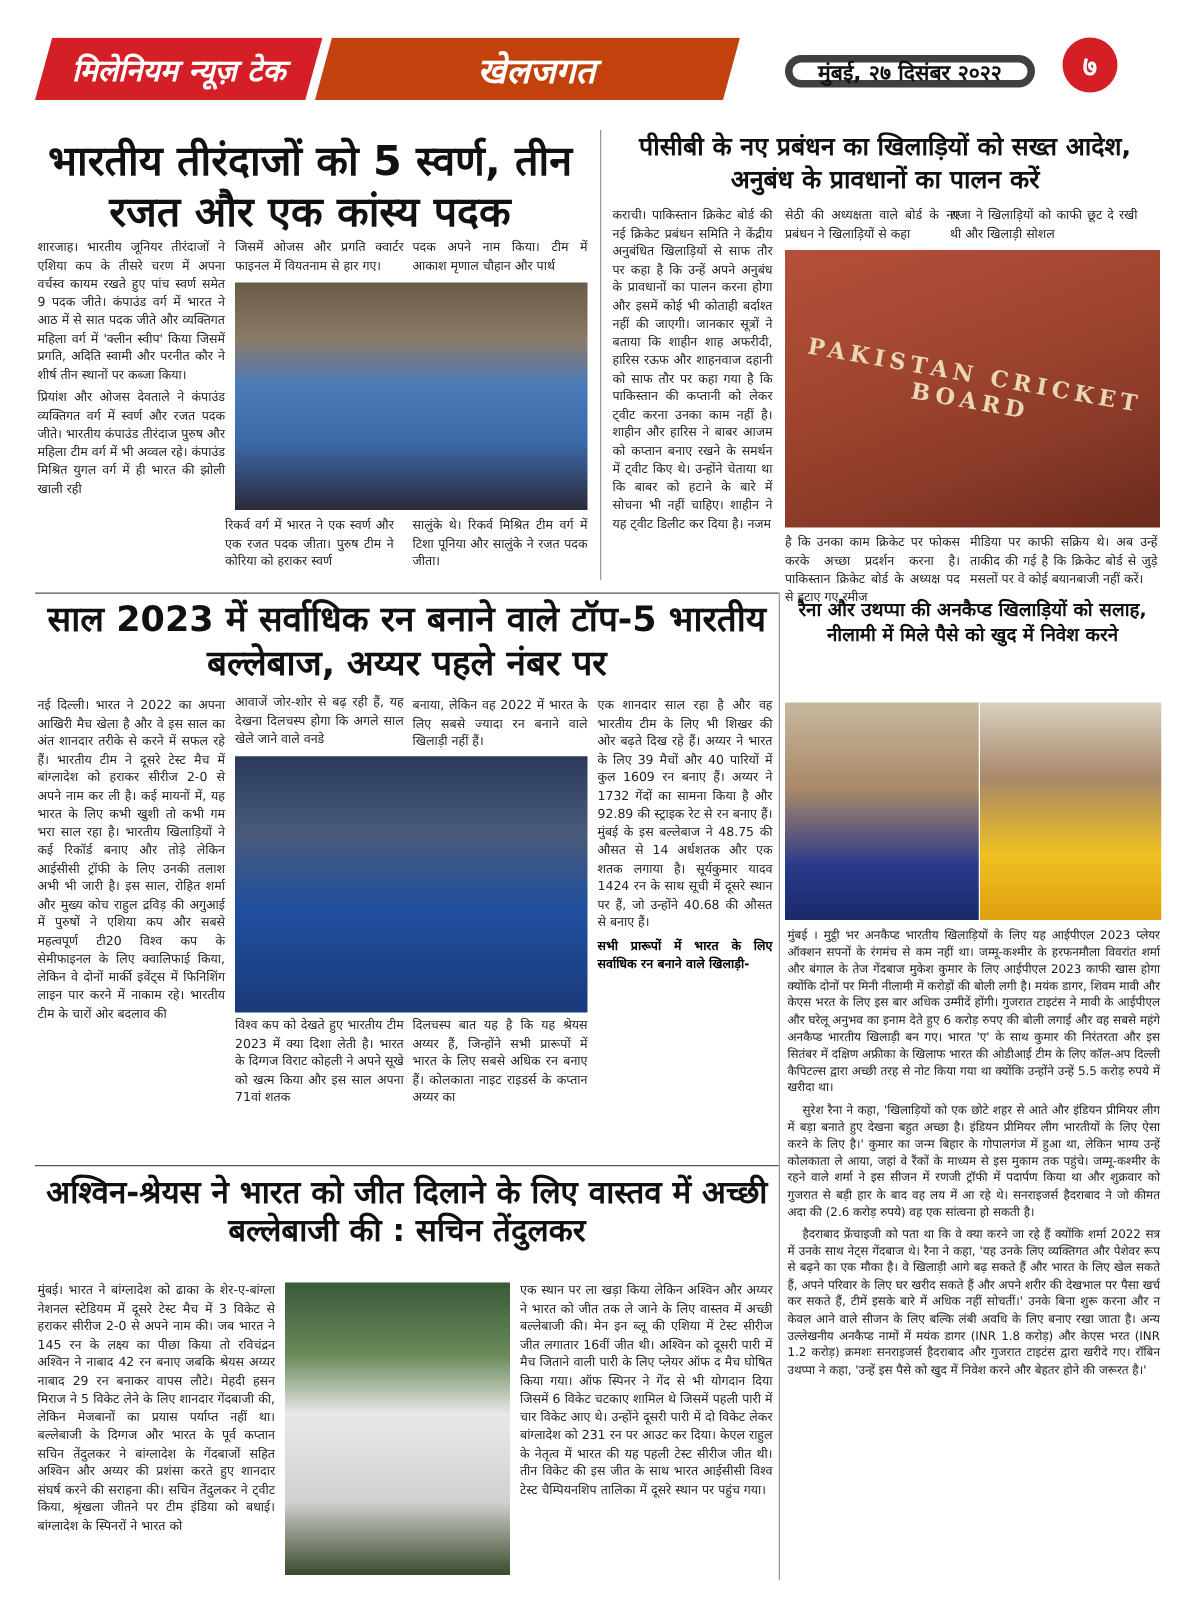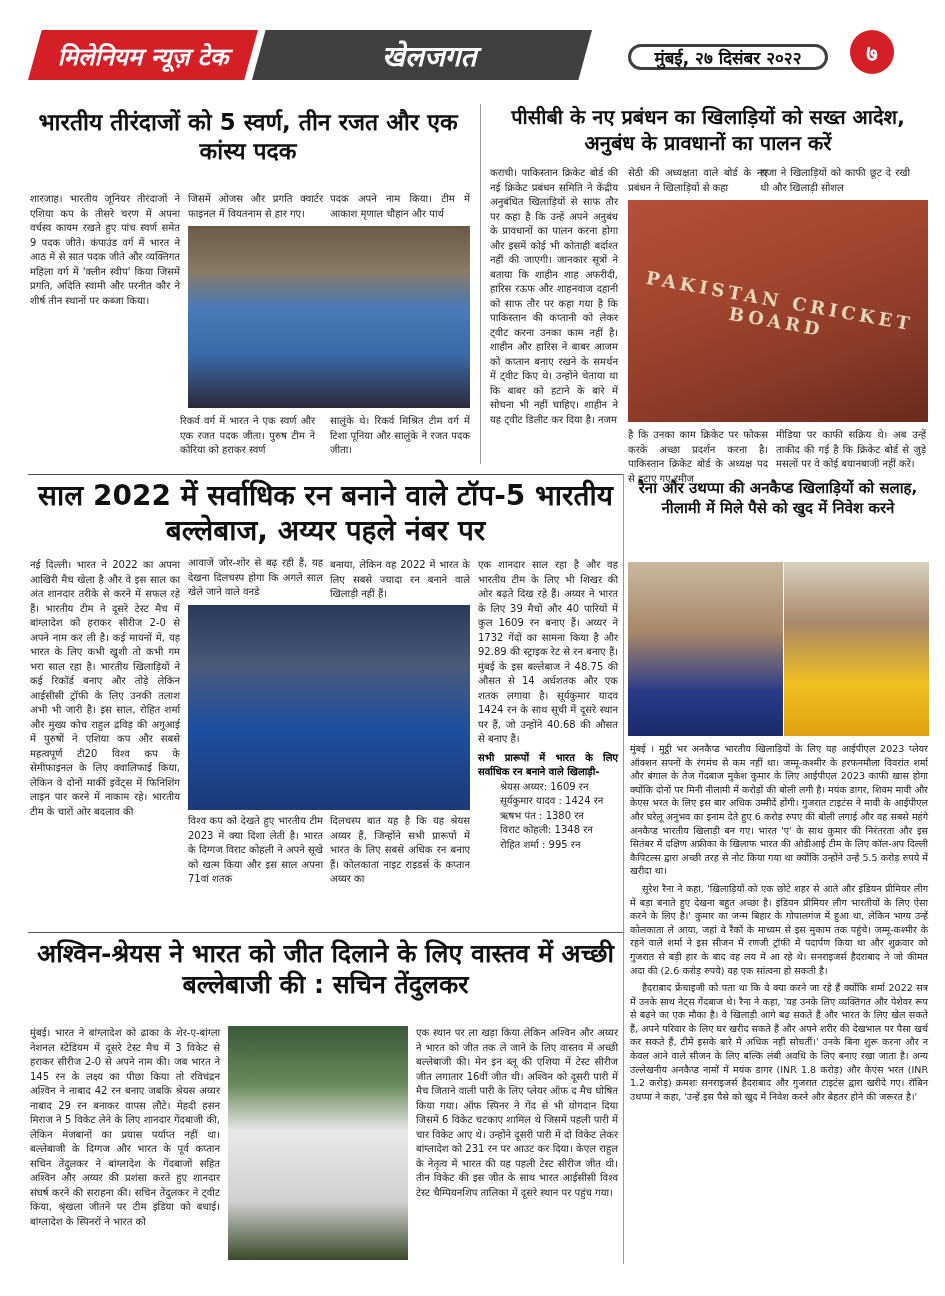--- a/index.html
+++ b/index.html
@@ -1,41 +1,42 @@
 <!DOCTYPE html>
 <html><head>
 <meta charset="utf-8">
 <style>
 *{box-sizing:border-box;margin:0;padding:0}
 body{width:945px;height:1296px;background:#fff;font-family:"DejaVu Sans",sans-serif;color:#111;position:relative;overflow:hidden}
 .abs{position:absolute}
 .masthead{left:0;top:0;width:917px;height:100px}
 .mh-brand{position:absolute;left:28px;top:30px;width:230px;height:50px;background:#d41f26;color:#fff;font-weight:bold;font-size:24px;display:flex;align-items:center;justify-content:center;clip-path:polygon(6% 0,100% 0,94% 100%,0 100%);font-style:italic}
-.mh-section{position:absolute;left:252px;top:30px;width:340px;height:50px;background:#404040;color:#fff;font-weight:bold;font-size:28px;display:flex;align-items:center;padding-left:130px;clip-path:polygon(4% 0,100% 0,96% 100%,0 100%);font-style:italic}
-.mh-date{position:absolute;left:628px;top:44px;width:200px;height:26px;font-size:17px;font-weight:bold;border:3px solid #404040;border-radius:13px;display:flex;align-items:center;justify-content:center}
+.mh-section{position:absolute;left:252px;top:30px;width:340px;height:50px;background:#c2410c;color:#fff;font-weight:bold;font-size:28px;display:flex;align-items:center;padding-left:130px;clip-path:polygon(4% 0,100% 0,96% 100%,0 100%);font-style:italic}
+.mh-date{position:absolute;left:628px;top:44px;width:200px;height:26px;font-size:17px;font-weight:bold;border:6px solid #404040;border-radius:13px;display:flex;align-items:center;justify-content:center}
 .mh-page{position:absolute;left:850px;top:30px;width:44px;height:44px;border-radius:50%;background:#d41f26;color:#fff;font-size:22px;font-weight:bold;display:flex;align-items:center;justify-content:center}
 .headline{font-weight:bold;text-align:center;line-height:1.25}
 .col{font-size:10px;line-height:14.5px;text-align:justify;color:#222}
 .photo{overflow:hidden}
 .rule{background:#555}
 .vrule{width:1px;background:#999}
 </style>
 </head>
 <body>
 
 <div class="abs masthead">
   <div class="mh-brand">मिलेनियम न्यूज़ टेक</div>
   <div class="mh-section">खेलजगत</div>
   <div class="mh-date">मुंबई, २७ दिसंबर २०२२</div>
   <div class="mh-page">७</div>
 </div>
 
-<div class="abs headline" style="left:28px;top:108px;width:440px;font-size:23px">भारतीय तीरंदाजों को 5 स्वर्ण, तीन रजत और एक कांस्य पदक</div>
+<div class="abs headline" style="left:28px;top:108px;width:440px;font-size:33px">भारतीय तीरंदाजों को 5 स्वर्ण, तीन रजत और एक कांस्य पदक</div>
 <div class="abs col" style="left:30px;top:192px;width:150px">
   <p>शारजाह। भारतीय जूनियर तीरंदाजों ने एशिया कप के तीसरे चरण में अपना वर्चस्व कायम रखते हुए पांच स्वर्ण समेत 9 पदक जीते। कंपाउंड वर्ग में भारत ने आठ में से सात पदक जीते और व्यक्तिगत महिला वर्ग में 'क्लीन स्वीप' किया जिसमें प्रगति, अदिति स्वामी और परनीत कौर ने शीर्ष तीन स्थानों पर कब्जा किया।</p>
+  <p style="margin-top:4px">प्रियांश और ओजस देवताले ने कंपाउंड व्यक्तिगत वर्ग में स्वर्ण और रजत पदक जीते। भारतीय कंपाउंड तीरंदाज पुरुष और महिला टीम वर्ग में भी अव्वल रहे। कंपाउंड मिश्रित युगल वर्ग में ही भारत की झोली खाली रही</p>
 </div>
 <div class="abs col" style="left:188px;top:192px;width:135px">जिसमें ओजस और प्रगति क्वार्टर फाइनल में वियतनाम से हार गए।</div>
 <div class="abs col" style="left:330px;top:192px;width:140px">पदक अपने नाम किया। टीम में आकाश मृणाल चौहान और पार्थ</div>
 <div class="abs photo" style="left:188px;top:226px;width:282px;height:182px;background:linear-gradient(180deg,#6a5a48 0%,#8a7a68 25%,#4a7ab8 45%,#3b6aa8 70%,#2a2a3a 100%)"></div>
 <div class="abs col" style="left:180px;top:414px;width:135px">रिकर्व वर्ग में भारत ने एक स्वर्ण और एक रजत पदक जीता। पुरुष टीम ने कोरिया को हराकर स्वर्ण</div>
 <div class="abs col" style="left:330px;top:414px;width:140px">सालुंके थे। रिकर्व मिश्रित टीम वर्ग में टिशा पूनिया और सालुंके ने रजत पदक जीता।</div>
 
 <div class="abs vrule" style="left:480px;top:104px;height:360px"></div>
 
 <div class="abs headline" style="left:488px;top:104px;width:440px;font-size:20px;line-height:1.3">पीसीबी के नए प्रबंधन का खिलाड़ियों को सख्त आदेश, अनुबंध के प्रावधानों का पालन करें</div>
@@ -43,37 +44,30 @@
 <div class="abs col" style="left:628px;top:166px;width:140px">सेठी की अध्यक्षता वाले बोर्ड के नए प्रबंधन ने खिलाड़ियों से कहा</div>
 <div class="abs col" style="left:760px;top:166px;width:150px">राजा ने खिलाड़ियों को काफी छूट दे रखी थी और खिलाड़ी सोशल</div>
 <div class="abs photo" style="left:628px;top:200px;width:300px;height:222px;background:linear-gradient(160deg,#b5503a 0%,#a0452f 40%,#8a3a28 70%,#6a2a1c 100%);display:flex;align-items:center;justify-content:center">
   <span style="color:#e8d8b8;font-family:'DejaVu Serif',serif;font-size:18px;font-weight:bold;letter-spacing:4px;text-align:center;transform:rotate(10deg)">PAKISTAN CRICKET BOARD</span>
 </div>
 <div class="abs col" style="left:628px;top:428px;width:140px">है कि उनका काम क्रिकेट पर फोकस करके अच्छा प्रदर्शन करना है। पाकिस्तान क्रिकेट बोर्ड के अध्यक्ष पद से हटाए गए रमीज</div>
 <div class="abs col" style="left:776px;top:428px;width:150px">मीडिया पर काफी सक्रिय थे। अब उन्हें ताकीद की गई है कि क्रिकेट बोर्ड से जुड़े मसलों पर वे कोई बयानबाजी नहीं करें।</div>
 
 <div class="abs rule" style="left:28px;top:474px;width:595px;height:1px"></div>
 
-<div class="abs headline" style="left:28px;top:478px;width:595px;font-size:28px">साल 2022 में सर्वाधिक रन बनाने वाले टॉप-5 भारतीय बल्लेबाज, अय्यर पहले नंबर पर</div>
+<div class="abs headline" style="left:28px;top:478px;width:595px;font-size:28px">साल 2023 में सर्वाधिक रन बनाने वाले टॉप-5 भारतीय बल्लेबाज, अय्यर पहले नंबर पर</div>
 <div class="abs col" style="left:30px;top:558px;width:150px">नई दिल्ली। भारत ने 2022 का अपना आखिरी मैच खेला है और वे इस साल का अंत शानदार तरीके से करने में सफल रहे हैं। भारतीय टीम ने दूसरे टेस्ट मैच में बांग्लादेश को हराकर सीरीज 2-0 से अपने नाम कर ली है। कई मायनों में, यह भारत के लिए कभी खुशी तो कभी गम भरा साल रहा है। भारतीय खिलाड़ियों ने कई रिकॉर्ड बनाए और तोड़े लेकिन आईसीसी ट्रॉफी के लिए उनकी तलाश अभी भी जारी है। इस साल, रोहित शर्मा और मुख्य कोच राहुल द्रविड़ की अगुआई में पुरुषों ने एशिया कप और सबसे महत्वपूर्ण टी20 विश्व कप के सेमीफाइनल के लिए क्वालिफाई किया, लेकिन वे दोनों मार्की इवेंट्स में फिनिशिंग लाइन पार करने में नाकाम रहे। भारतीय टीम के चारों ओर बदलाव की</div>
 <div class="abs col" style="left:188px;top:556px;width:135px">आवाजें जोर-शोर से बढ़ रही हैं, यह देखना दिलचस्प होगा कि अगले साल खेले जाने वाले वनडे</div>
 <div class="abs col" style="left:330px;top:558px;width:140px">बनाया, लेकिन वह 2022 में भारत के लिए सबसे ज्यादा रन बनाने वाले खिलाड़ी नहीं हैं।</div>
 <div class="abs photo" style="left:188px;top:605px;width:282px;height:205px;background:linear-gradient(180deg,#2a3a5a 0%,#4a5a7a 30%,#1f4f9f 60%,#1a3a7a 100%)"></div>
 <div class="abs col" style="left:188px;top:814px;width:135px">विश्व कप को देखते हुए भारतीय टीम 2023 में क्या दिशा लेती है। भारत के दिग्गज विराट कोहली ने अपने सूखे को खत्म किया और इस साल अपना 71वां शतक</div>
 <div class="abs col" style="left:330px;top:814px;width:140px">दिलचस्प बात यह है कि यह श्रेयस अय्यर हैं, जिन्होंने सभी प्रारूपों में भारत के लिए सबसे अधिक रन बनाए हैं। कोलकाता नाइट राइडर्स के कप्तान अय्यर का</div>
 <div class="abs col" style="left:478px;top:558px;width:140px">
   <p>एक शानदार साल रहा है और वह भारतीय टीम के लिए भी शिखर की ओर बढ़ते दिख रहे हैं। अय्यर ने भारत के लिए 39 मैचों और 40 पारियों में कुल 1609 रन बनाए हैं। अय्यर ने 1732 गेंदों का सामना किया है और 92.89 की स्ट्राइक रेट से रन बनाए हैं। मुंबई के इस बल्लेबाज ने 48.75 की औसत से 14 अर्धशतक और एक शतक लगाया है। सूर्यकुमार यादव 1424 रन के साथ सूची में दूसरे स्थान पर हैं, जो उन्होंने 40.68 की औसत से बनाए हैं।</p>
   <p style="margin-top:4px;font-weight:bold;color:#000">सभी प्रारूपों में भारत के लिए सर्वाधिक रन बनाने वाले खिलाड़ी-</p>
-  <div style="padding-left:22px">
-    <div>श्रेयस अय्यर: 1609 रन</div>
-    <div>सूर्यकुमार यादव : 1424 रन</div>
-    <div>ऋषभ पंत : 1380 रन</div>
-    <div>विराट कोहली: 1348 रन</div>
-    <div>रोहित शर्मा : 995 रन</div>
-  </div>
 </div>
 
 <div class="abs vrule" style="left:623px;top:474px;height:790px"></div>
 
 <div class="abs headline" style="left:628px;top:478px;width:300px;font-size:15px;line-height:1.35">रैना और उथप्पा की अनकैप्ड खिलाड़ियों को सलाह, नीलामी में मिले पैसे को खुद में निवेश करने</div>
 <div class="abs photo" style="left:628px;top:562px;width:155px;height:174px;background:linear-gradient(180deg,#c8b8a0 0%,#a88868 40%,#2a3a8a 75%,#1a2a6a 100%)"></div>
 <div class="abs photo" style="left:784px;top:562px;width:145px;height:174px;background:linear-gradient(180deg,#d8d0c0 0%,#a8886a 35%,#f0c020 70%,#e0a010 100%)"></div>
 <div class="abs col" style="left:630px;top:742px;width:298px;font-size:9.5px;line-height:13.6px">
   <p>मुंबई । मुट्ठी भर अनकैप्ड भारतीय खिलाड़ियों के लिए यह आईपीएल 2023 प्लेयर ऑक्शन सपनों के रंगमंच से कम नहीं था। जम्मू-कश्मीर के हरफनमौला विवरांत शर्मा और बंगाल के तेज गेंदबाज मुकेश कुमार के लिए आईपीएल 2023 काफी खास होगा क्योंकि दोनों पर मिनी नीलामी में करोड़ों की बोली लगी है। मयंक डागर, शिवम मावी और केएस भरत के लिए इस बार अधिक उम्मीदें होंगी। गुजरात टाइटंस ने मावी के आईपीएल और घरेलू अनुभव का इनाम देते हुए 6 करोड़ रुपए की बोली लगाई और वह सबसे महंगे अनकैप्ड भारतीय खिलाड़ी बन गए। भारत 'ए' के साथ कुमार की निरंतरता और इस सितंबर में दक्षिण अफ्रीका के खिलाफ भारत की ओडीआई टीम के लिए कॉल-अप दिल्ली कैपिटल्स द्वारा अच्छी तरह से नोट किया गया था क्योंकि उन्होंने उन्हें 5.5 करोड़ रुपये में खरीदा था।</p>
   <p style="margin-top:4px;text-indent:12px">सुरेश रैना ने कहा, 'खिलाड़ियों को एक छोटे शहर से आते और इंडियन प्रीमियर लीग में बड़ा बनाते हुए देखना बहुत अच्छा है। इंडियन प्रीमियर लीग भारतीयों के लिए ऐसा करने के लिए है।' कुमार का जन्म बिहार के गोपालगंज में हुआ था, लेकिन भाग्य उन्हें कोलकाता ले आया, जहां वे रैंकों के माध्यम से इस मुकाम तक पहुंचे। जम्मू-कश्मीर के रहने वाले शर्मा ने इस सीजन में रणजी ट्रॉफी में पदार्पण किया था और शुक्रवार को गुजरात से बड़ी हार के बाद वह लय में आ रहे थे। सनराइजर्स हैदराबाद ने जो कीमत अदा की (2.6 करोड़ रुपये) वह एक सांत्वना हो सकती है।</p>

